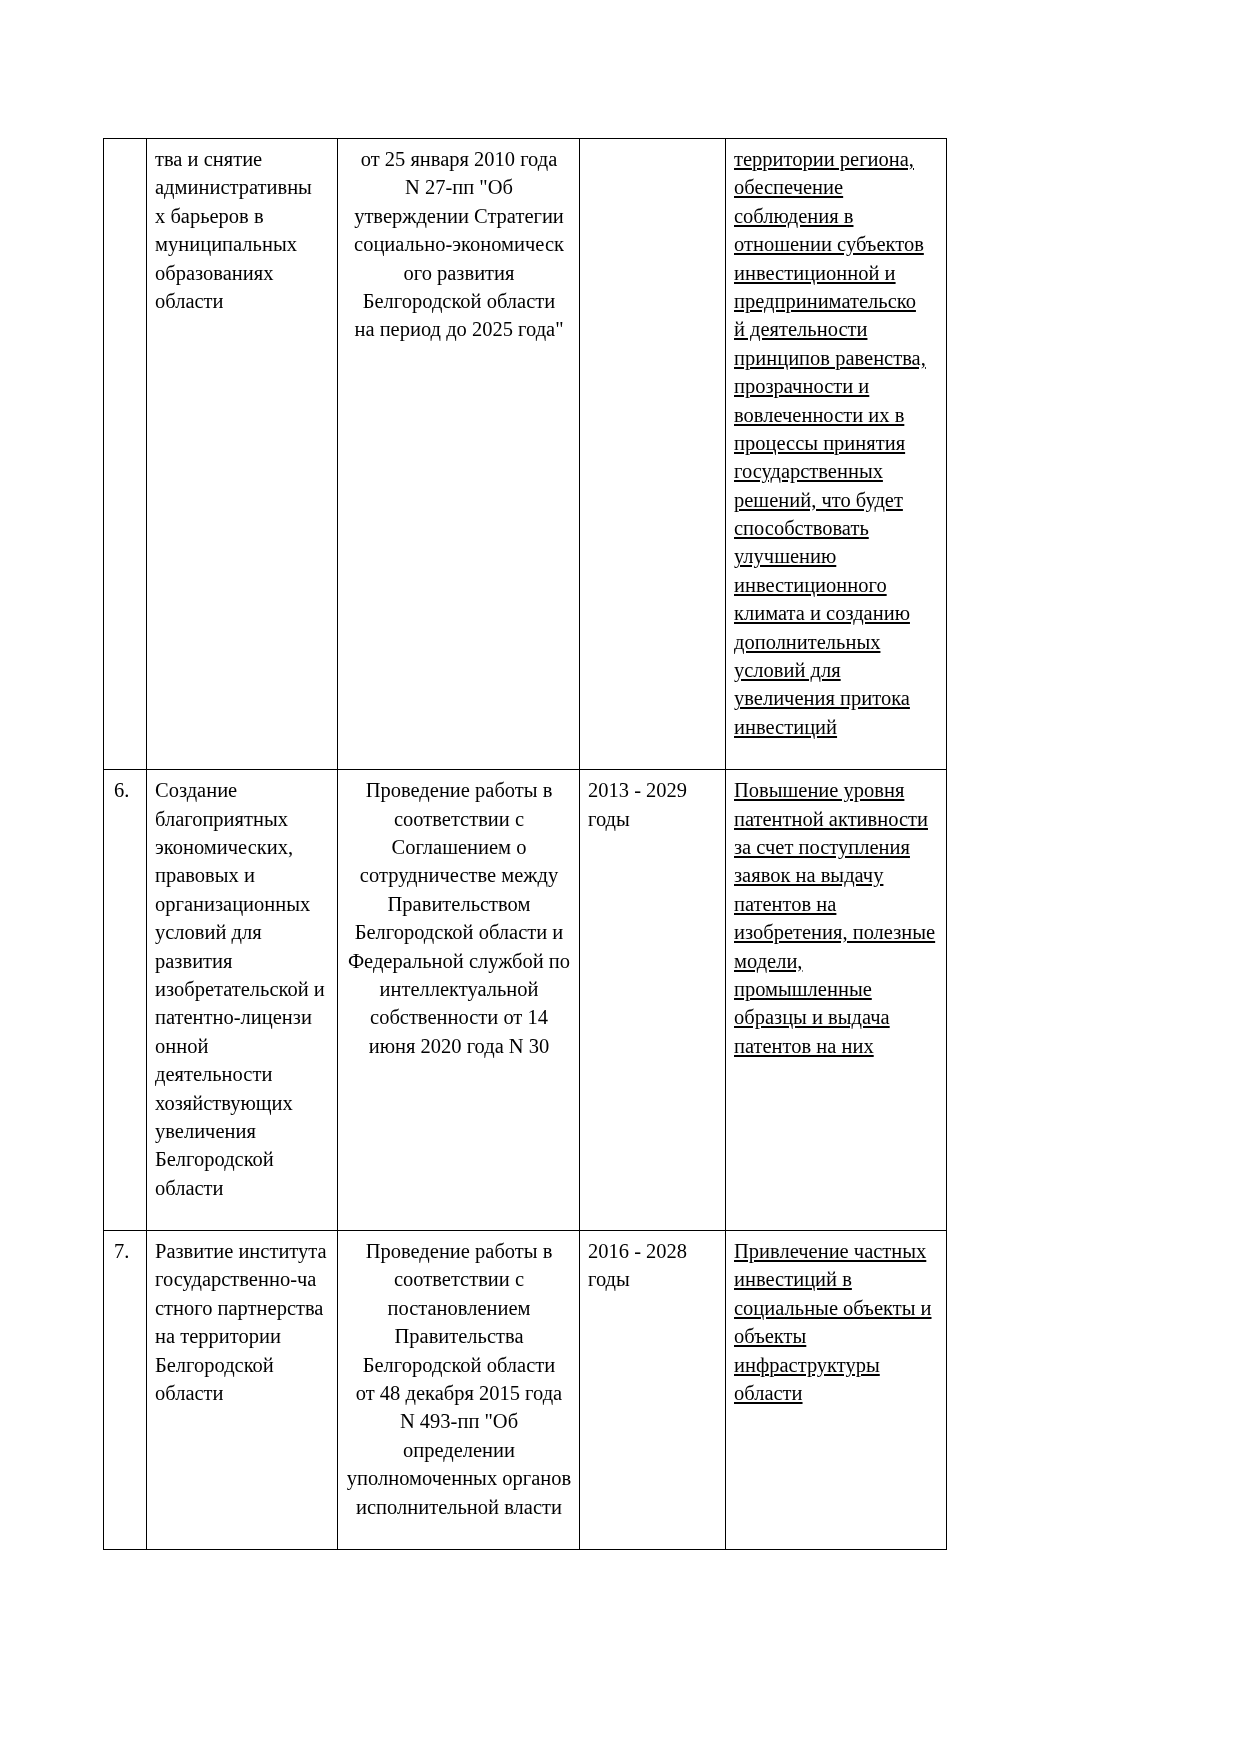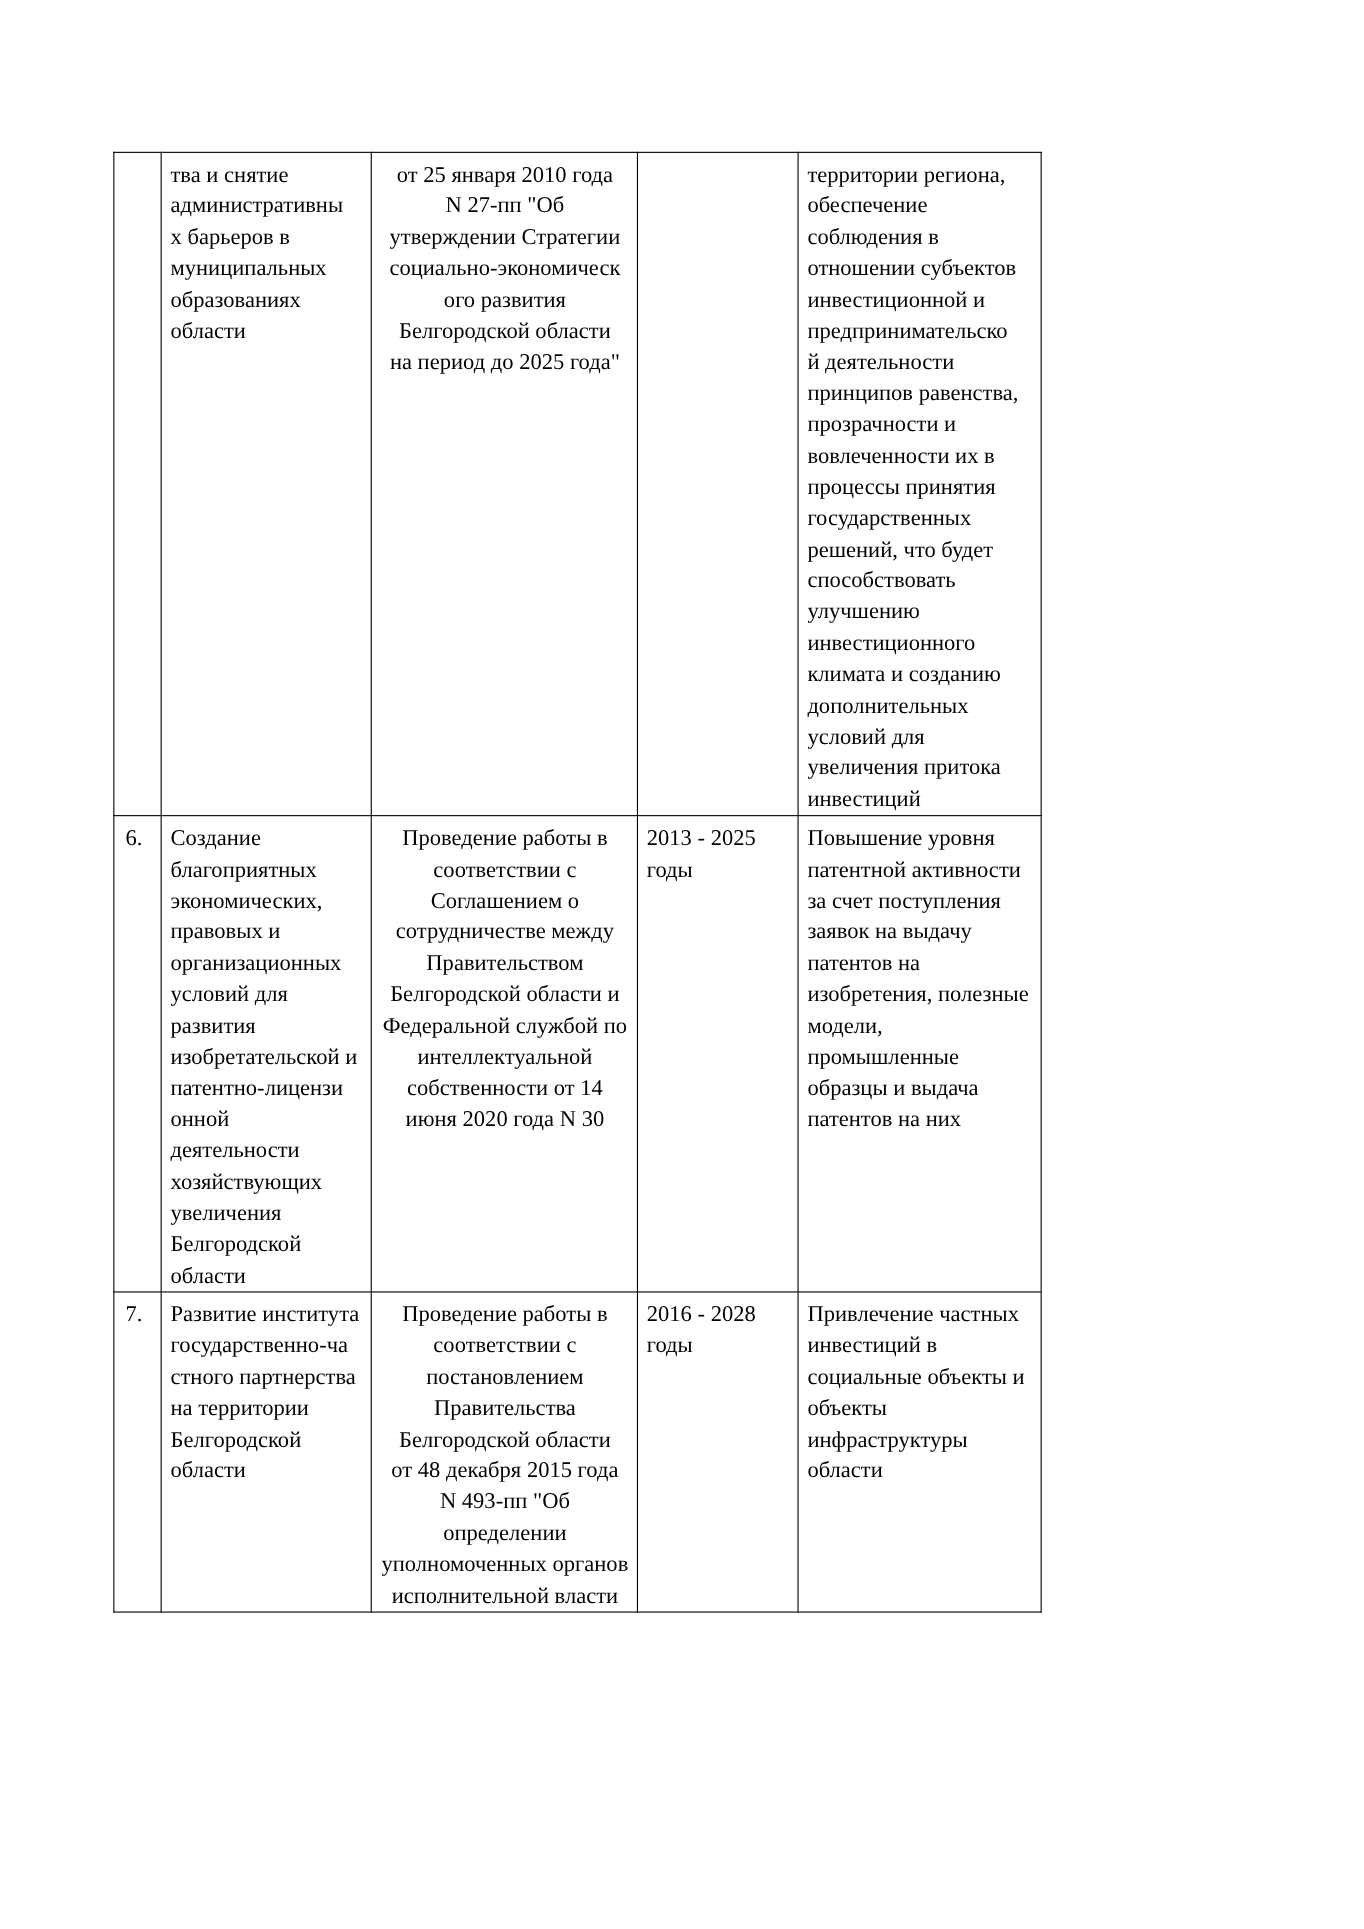--- a/index.html
+++ b/index.html
@@ -27,32 +27,32 @@
     left: 103px;
     top: 138px;
     width: 843px;
     border-collapse: collapse;
     table-layout: fixed;
   }
 
   .doc-table td {
     border: 1.5px solid #000000;
     vertical-align: top;
-    padding: 6px 7px 0 8px;
+    padding: 6px 7px 28px 8px;
     font-size: 20.5px;
     line-height: 1.385;
     word-wrap: break-word;
     overflow-wrap: break-word;
   }
 
   .col-num   { width: 43px;  text-align: left; }
   .col-meas  { width: 191px; }
   .col-basis { width: 242px; text-align: center; }
   .col-term  { width: 146px; }
-  .col-res   { width: 221px; }
+  .col-res   { width: 221px; text-decoration: underline; }
 
   .cell-text {
     display: block;
     white-space: pre-line;
   }
 
   .num-text {
     display: block;
     text-align: left;
     padding-left: 2px;
@@ -102,21 +102,21 @@
         </td>
         <td class="col-meas">
           <span class="cell-text">Создание благоприятных экономических, правовых и организационных условий для развития изобретательской и
 патентно-лицензи
 онной деятельности хозяйствующих увеличения Белгородской области</span>
         </td>
         <td class="col-basis">
           <span class="cell-text">Проведение работы в соответствии с Соглашением о сотрудничестве между Правительством Белгородской области и Федеральной службой по интеллектуальной собственности от 14 июня 2020 года N 30</span>
         </td>
         <td class="col-term">
-          <span class="cell-text">2013 - 2025 годы</span>
+          <span class="cell-text">2013 - 2029 годы</span>
         </td>
         <td class="col-res">
           <span class="cell-text">Повышение уровня патентной активности за счет поступления заявок на выдачу патентов на изобретения, полезные модели, промышленные образцы и выдача патентов на них</span>
         </td>
       </tr>
 
       <tr>
         <td class="col-num">
           <span class="num-text">7.</span>
         </td>

